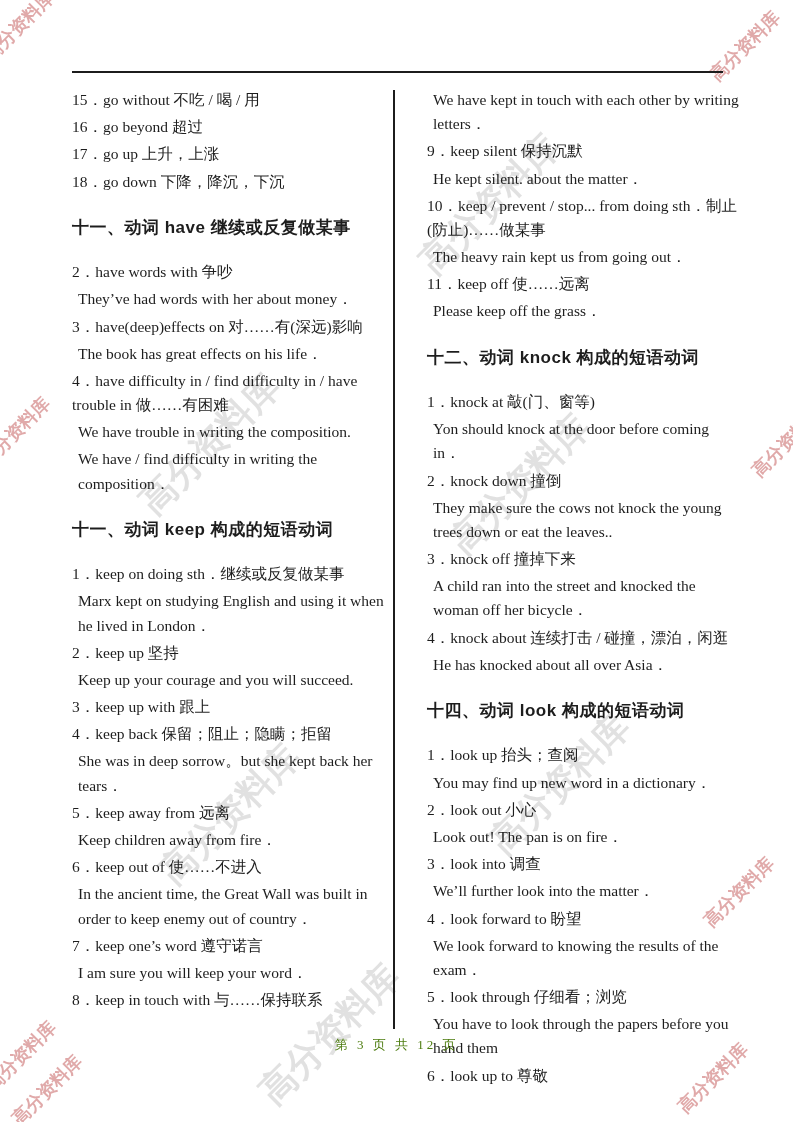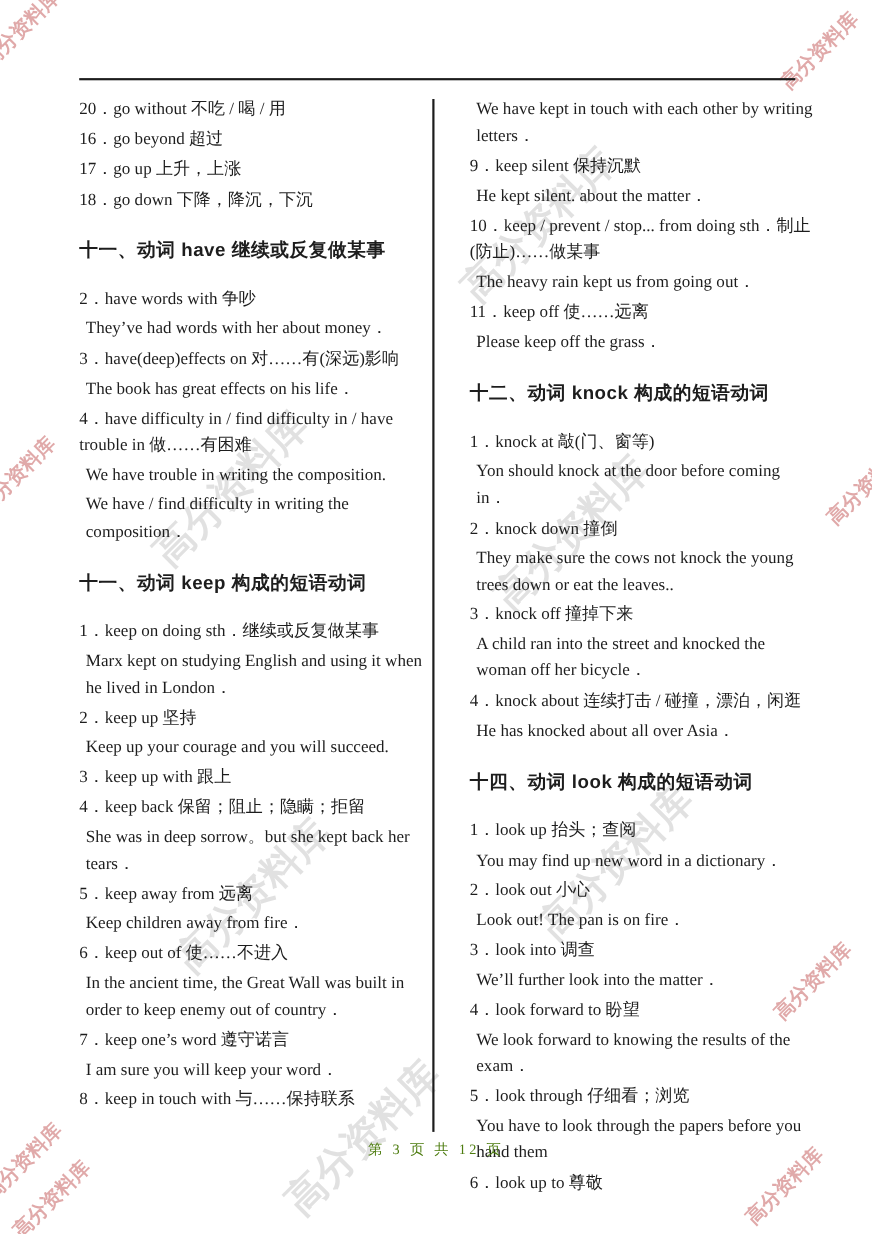--- a/index.html
+++ b/index.html
@@ -74,21 +74,21 @@
     <span class="wm wm-inner" style="left: 140px; top: 790px; color: rgba(176, 176, 176, 0.38);">高分资料库</span>
     <span class="wm wm-inner" style="left: 470px; top: 760px; color: rgba(176, 176, 176, 0.38);">高分资料库</span>
     <span class="wm wm-inner" style="left: 240px; top: 1010px; color: rgba(176, 176, 176, 0.38);">高分资料库</span>
   </div>
 
 <div class="content">
   <div class="top-rule"></div>
   <div class="col-divider"></div>
 
   <div class="column col-left" id="col-left">
-      <p class="item">20．go without 不吃 / 喝 / 用</p>
+      <p class="item">15．go without 不吃 / 喝 / 用</p>
       <p class="item">16．go beyond 超过</p>
       <p class="item">17．go up 上升，上涨</p>
       <p class="item">18．go down 下降，降沉，下沉</p>
       <p class="heading">十一、动词 have 继续或反复做某事</p>
       <p class="item">2．have words with 争吵</p>
       <p class="example">They’ve had words with her about money．</p>
       <p class="item">3．have(deep)effects on 对……有(深远)影响</p>
       <p class="example">The book has great effects on his life．</p>
       <p class="item">4．have difficulty in / find difficulty in / have trouble in  做……有困难</p>
       <p class="example">We have trouble in writing the composition.</p>

